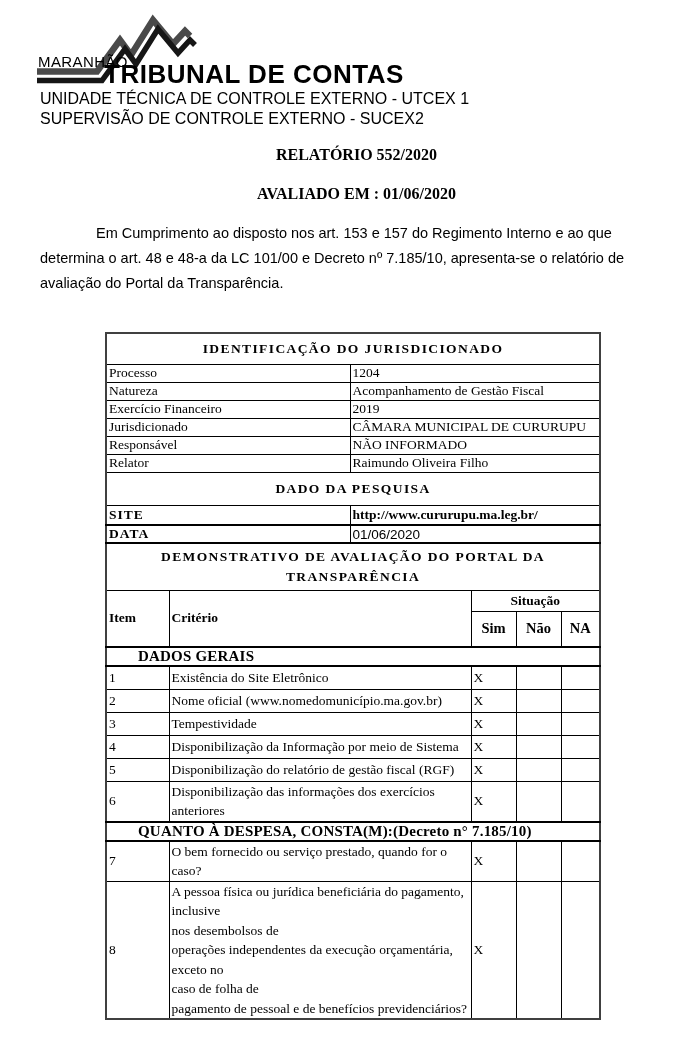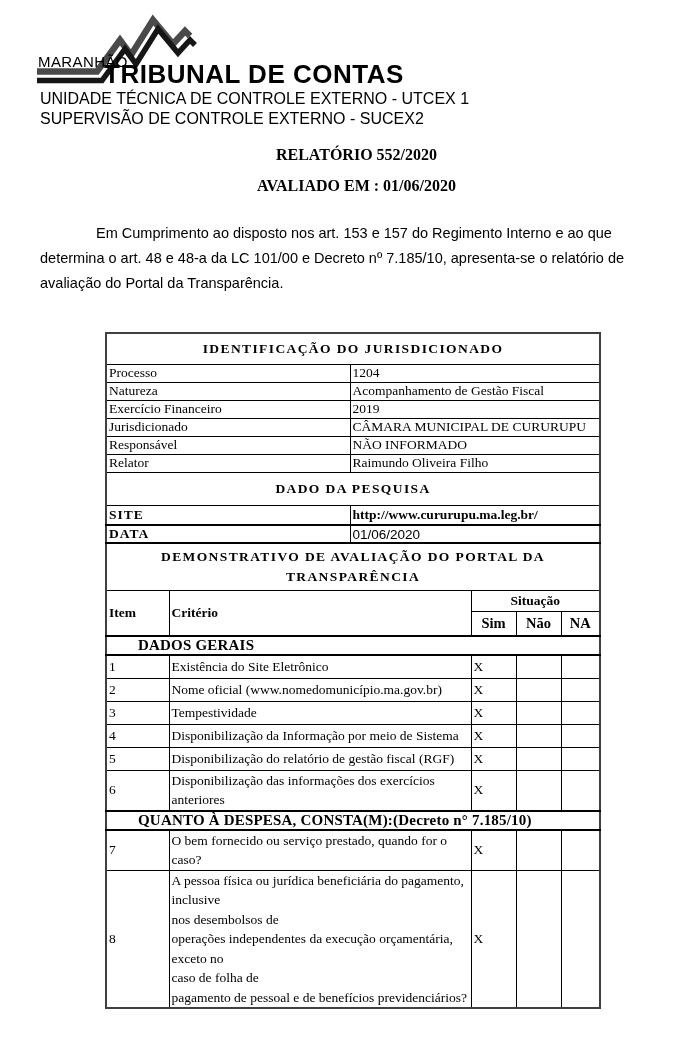--- a/index.html
+++ b/index.html
@@ -33,21 +33,21 @@
     position: absolute; left: 40px; top: 89px;
     font-family: "Liberation Sans", sans-serif;
     font-size: 16px; line-height: 20px; white-space: nowrap;
   }
 
   
   .titles {
     position: absolute; left: 0; top: 146px; width: 695px;
     text-align: center; font-weight: bold; font-size: 16px; padding-left: 18px;
   }
-  .titles .t2 { margin-top: 13px; }
+  .titles .t2 { margin-top: 21px; }
 
   
   .intro {
     position: absolute; left: 40px; top: 221px; width: 650px;
     font-family: "Liberation Sans", sans-serif;
     font-size: 14.5px; line-height: 25px;
     text-indent: 56px; white-space: pre-line;
   }
 
   
@@ -72,21 +72,21 @@
   td.hdr-demo { height: 47px; white-space: pre-line; line-height: 20px; border-top-width: 2px; }
   tr.id-row td { height: 18px; margin-left: 26px; }
   tr.site-row td { height: 20px; border-bottom-width: 2px; }
   tr.data-row td { height: 17px; border-bottom-width: 2px; }
   .site-label { font-weight: bold; font-size: 15px; letter-spacing: 1px; }
   .site-value { font-weight: bold; font-size: 14px; }
   .data-value { font-size: 11.5px; vertical-align: top; font-family: "Liberation Sans", sans-serif; margin-top: 8px; }
   tr.crit-h1 td, tr.crit-h2 td { font-weight: bold; }
   td.item-h, td.critlabel-h { vertical-align: top; font-size: 15px; padding-top: 2px; }
   td.situacao-h { text-align: center; font-size: 14.5px; height: 21px; }
-  tr.crit-h2 td { text-align: center; font-size: 14.5px; height: 25px; }
+  tr.crit-h2 td { text-align: center; font-size: 14.5px; height: 36px; }
   tr.section-row td {
     font-weight: bold; font-size: 15px; height: 18px;
     border-top: 2px solid #000; border-bottom: 2px solid #000;
     letter-spacing: 0.2px;
     padding-left: 31px;
   }
   tr.crit-row td { height: 23px; }
   td.c-num { font-size: 12.5px; vertical-align: top; padding-top: 1px; }
   td.c-text {
     font-size: 11.5px; vertical-align: bottom;

